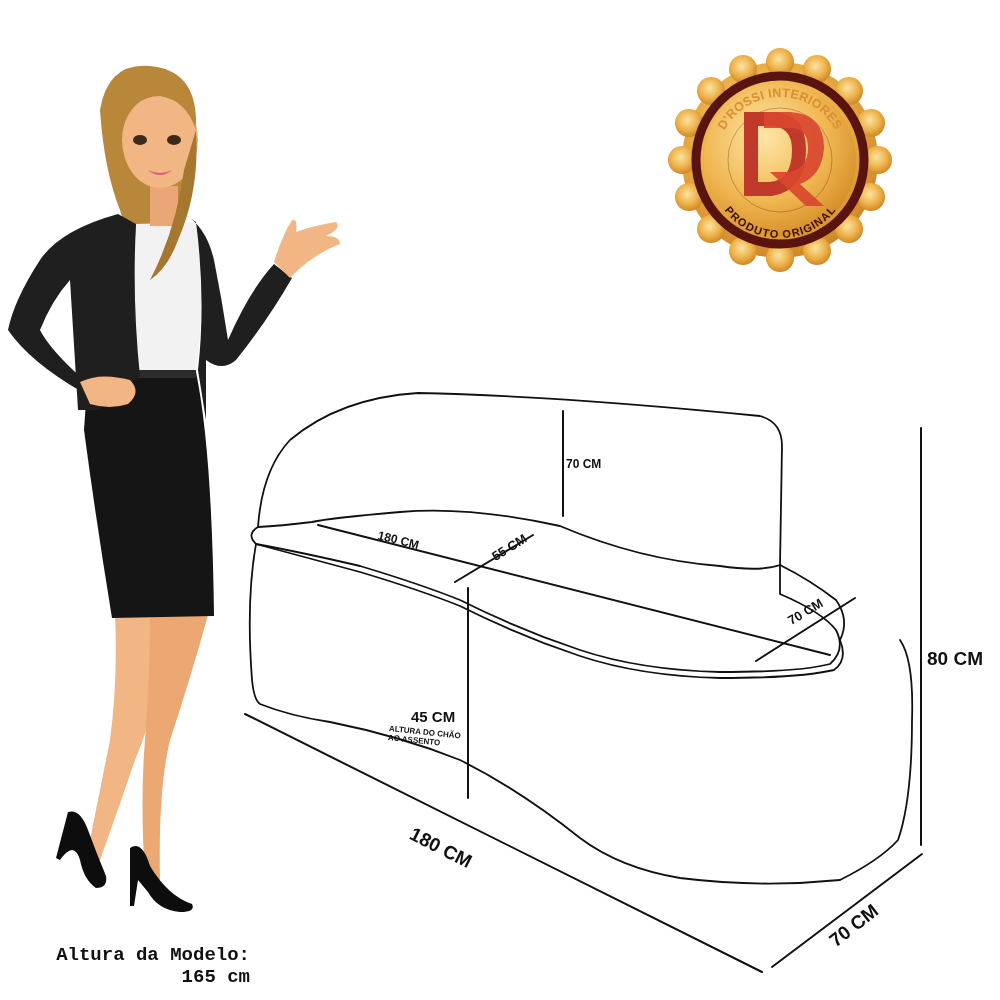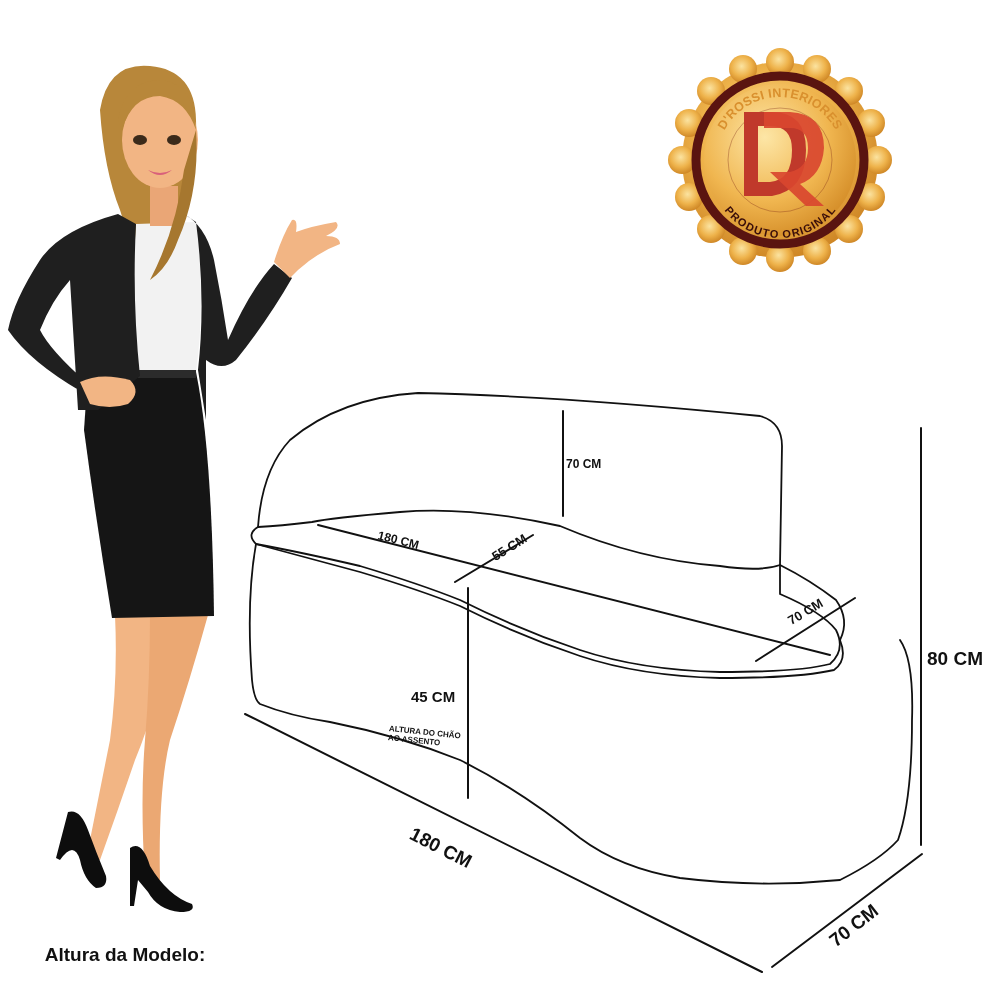--- a/index.html
+++ b/index.html
@@ -1,19 +1,19 @@
 <!DOCTYPE html>
 <html><head>
 <meta charset="utf-8">
 <style>
   html,body{margin:0;padding:0;background:#ffffff;}
   body{width:1000px;height:1000px;position:relative;overflow:hidden;font-family:"Liberation Sans",sans-serif;}
   .layer{position:absolute;left:0;top:0;width:1000px;height:1000px;}
   .dim{position:absolute;font-family:"Liberation Sans",sans-serif;font-weight:bold;color:#111;white-space:nowrap;transform-origin:left center;}
-  .caption{position:absolute;left:0;top:944px;width:250px;text-align:center;font-family:Liberation Sans, sans-serif;font-weight:bold;font-size:19px;line-height:22px;color:#111;}
+  .caption{position:absolute;left:0;top:944px;width:250px;text-align:right;font-family:Liberation Mono, monospace;font-weight:bold;font-size:19px;line-height:22px;color:#111;}
   .seal-text{font-family:"Liberation Sans",sans-serif;font-weight:bold;}
 </style>
 </head>
 <body>
 
 <svg class="layer" viewBox="0 0 1000 1000" width="1000" height="1000">
   <defs>
     <radialGradient id="goldGrad" cx="45%" cy="40%" r="65%">
       <stop offset="0%" stop-color="#fbe3a0"></stop>
       <stop offset="55%" stop-color="#eeb24a"></stop>
@@ -95,20 +95,21 @@
   <path d="M 118 120 Q 126 78 164 80 Q 194 86 196 130 Q 186 100 160 96 Q 132 96 122 130 Z" fill="#b8873a"></path>
   <path d="M 196 130 Q 200 190 178 240 Q 168 268 150 280 Q 176 230 184 170 Z" fill="#a6772f"></path>
 
   <ellipse cx="140" cy="140" rx="7" ry="5" fill="#3b2a1a"></ellipse>
   <ellipse cx="174" cy="140" rx="7" ry="5" fill="#3b2a1a"></ellipse>
   <path d="M 148 170 Q 160 180 172 170 Q 160 176 148 170 Z" fill="#d9607a"></path>
 </svg>
 
 <div class="caption">
   <div>Altura da Modelo:</div>
+  <div>165 cm</div>
 </div>
 
 <svg class="layer" viewBox="0 0 1000 1000" width="1000" height="1000" fill="none" stroke="#111" stroke-width="1.8" stroke-linecap="round">
 
   <path d="M 258 527 Q 262 470 290 440 Q 340 398 418 393 Q 560 396 760 416 Q 782 422 782 446 L 780 565 Q 760 572 720 566 Q 640 560 560 526 Q 470 506 400 512 Q 330 518 312 522 Q 280 526 258 527"></path>
 
   <path d="M 258 527 Q 246 534 256 544 Q 300 552 360 566 Q 420 584 460 600 Q 520 630 580 650 Q 640 670 720 672 Q 800 672 830 664 Q 846 650 836 630 Q 822 612 780 594 L 780 565"></path>
   <path d="M 256 544 Q 300 556 360 572 Q 420 590 460 606 Q 520 636 580 656 Q 640 676 720 678 Q 800 678 834 670 Q 848 660 840 640"></path>
 
   <path d="M 780 565 Q 810 580 836 600 Q 850 620 840 640"></path>
@@ -123,17 +124,17 @@
   <line x1="921" y1="428" x2="921" y2="845" stroke-width="2"></line>
   <line x1="245" y1="714" x2="762" y2="972" stroke-width="2"></line>
   <line x1="772" y1="967" x2="922" y2="854" stroke-width="2"></line>
 </svg>
 
 <div class="dim" style="left:566px;top:457px;font-size:12px;">70 CM</div>
 <div class="dim" style="left:378px;top:528px;font-size:12px;transform:rotate(14deg);">180 CM</div>
 <div class="dim" style="left:493px;top:550px;font-size:13px;transform:rotate(-32deg);">55 CM</div>
 <div class="dim" style="left:789px;top:614px;font-size:13px;transform:rotate(-31deg);">70 CM</div>
 <div class="dim" style="left:927px;top:648px;font-size:19px;">80 CM</div>
-<div class="dim" style="left:411px;top:688px;font-size:15px;">45 CM</div>
+<div class="dim" style="left:411px;top:708px;font-size:15px;">45 CM</div>
 <div class="dim" style="left:389px;top:724px;font-size:8px;transform:rotate(6deg);">ALTURA DO CHÃO</div>
 <div class="dim" style="left:388px;top:733px;font-size:8px;transform:rotate(6deg);">AO ASSENTO</div>
 <div class="dim" style="left:411px;top:822px;font-size:19px;transform:rotate(27deg);">180 CM</div>
 <div class="dim" style="left:832px;top:932px;font-size:19px;transform:rotate(-38deg);">70 CM</div>
 
 </body></html>

